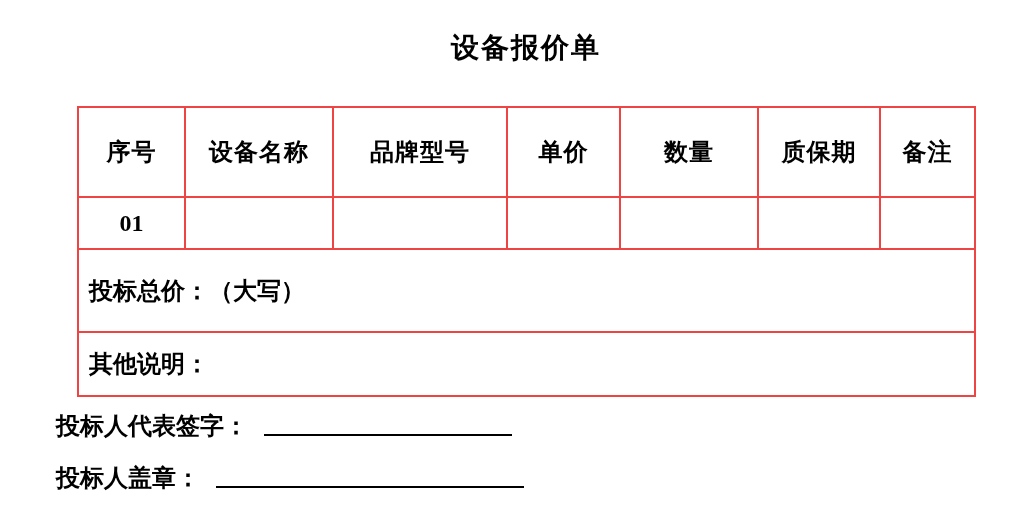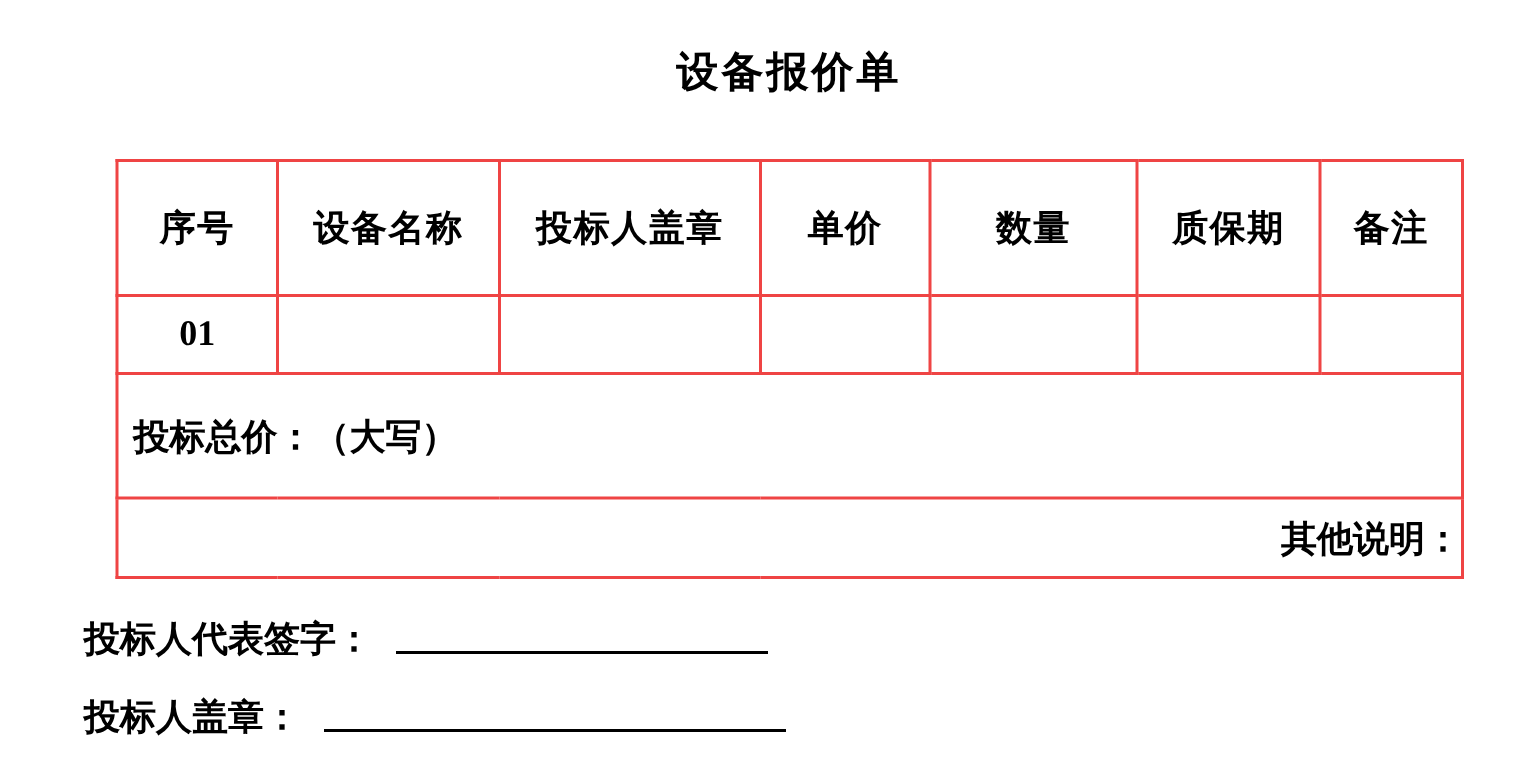--- a/index.html
+++ b/index.html
@@ -48,22 +48,22 @@
     text-align: center;
     vertical-align: middle;
   }
   .row-total td {
     height: 83px;
     text-align: left;
     vertical-align: middle;
     padding-left: 10px;
   }
   .row-other td {
-    height: 53px;
-    text-align: right;
+    height: 64px;
+    text-align: left;
     vertical-align: middle;
     padding-left: 10px;
   }
   .sig-line {
     position: absolute;
     left: 36px;
     font-size: 24px;
     font-weight: bold;
     white-space: nowrap;
   }
@@ -92,21 +92,21 @@
       <col style="width:174px">
       <col style="width:113px">
       <col style="width:138px">
       <col style="width:122px">
       <col style="width:95px">
     </colgroup>
     <tbody>
       <tr class="header-row">
         <th>序号</th>
         <th>设备名称</th>
-        <th>投标人盖章</th>
+        <th>品牌型号</th>
         <th>单价</th>
         <th>数量</th>
         <th>质保期</th>
         <th>备注</th>
       </tr>
       <tr class="data-row">
         <td>01</td>
         <td></td>
         <td></td>
         <td></td>

